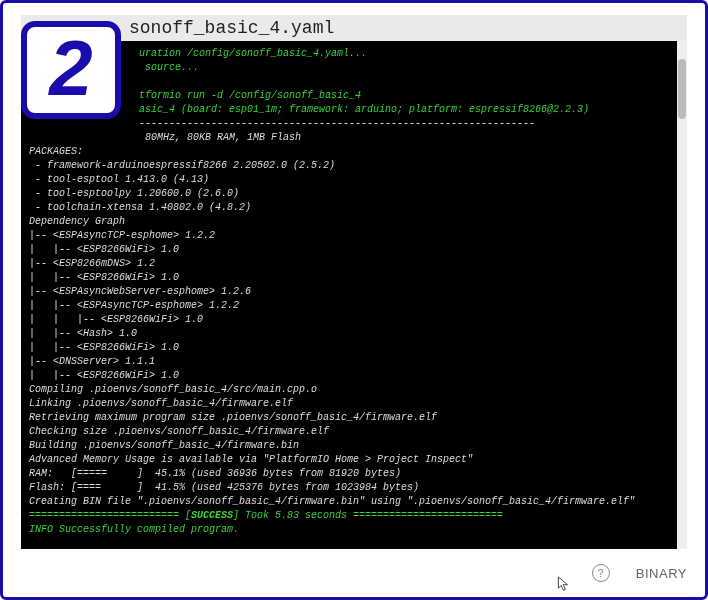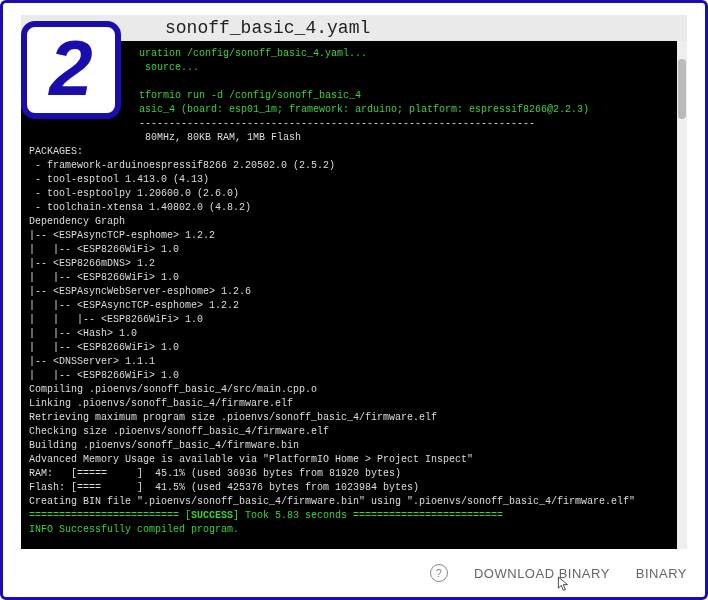--- a/index.html
+++ b/index.html
@@ -31,21 +31,20 @@
     display: flex;
     align-items: center;
     position: relative;
   }
   .header-title {
     position: absolute;
     left: 108px;
     font-family: "Courier New", monospace;
     font-size: 18px;
     color: #222;
-    margin-left: 36px;
   }
   .terminal-wrap {
     flex: 1;
     background: #000;
     position: relative;
     overflow: hidden;
   }
   .scrollbar {
     position: absolute;
     right: 0; top: 0;
@@ -63,21 +62,21 @@
     position: absolute;
     top: 0; left: 0; right: 10px; bottom: 0;
     padding: 6px 8px 4px 8px;
     font-family: Consolas, "Courier New", monospace;
     font-size: 10px;
     line-height: 14px;
     color: #ddd;
     white-space: pre;
     overflow: hidden;
   }
-  .line { display: block; }
+  .line { display: block; font-style: italic; }
   .indent { display: inline-block; width: 110px; }
   .green { color: #3bd13b; }
   .greenb { color: #3bd13b; font-weight: bold; }
   .footer {
     position: absolute;
     left: 18px; right: 18px; bottom: 8px; height: 32px;
     display: flex; align-items: center; justify-content: flex-end;
     gap: 26px;
     color: #666;
     font-size: 13px;
@@ -117,21 +116,20 @@
       <div class="terminal" id="terminal"><div class="line green"><span class="indent"></span><span>uration /config/sonoff_basic_4.yaml...</span></div><div class="line green"><span class="indent"></span><span> source...</span></div><div class="line "><span class="indent"></span><span></span></div><div class="line green"><span class="indent"></span><span>tformio run -d /config/sonoff_basic_4</span></div><div class="line green"><span class="indent"></span><span>asic_4 (board: esp01_1m; framework: arduino; platform: espressif8266@2.2.3)</span></div><div class="line "><span class="indent"></span><span>------------------------------------------------------------------</span></div><div class="line "><span class="indent"></span><span> 80MHz, 80KB RAM, 1MB Flash</span></div><div class="line ">PACKAGES:</div><div class="line "> - framework-arduinoespressif8266 2.20502.0 (2.5.2)</div><div class="line "> - tool-esptool 1.413.0 (4.13)</div><div class="line "> - tool-esptoolpy 1.20600.0 (2.6.0)</div><div class="line "> - toolchain-xtensa 1.40802.0 (4.8.2)</div><div class="line ">Dependency Graph</div><div class="line ">|-- &lt;ESPAsyncTCP-esphome&gt; 1.2.2</div><div class="line ">|   |-- &lt;ESP8266WiFi&gt; 1.0</div><div class="line ">|-- &lt;ESP8266mDNS&gt; 1.2</div><div class="line ">|   |-- &lt;ESP8266WiFi&gt; 1.0</div><div class="line ">|-- &lt;ESPAsyncWebServer-esphome&gt; 1.2.6</div><div class="line ">|   |-- &lt;ESPAsyncTCP-esphome&gt; 1.2.2</div><div class="line ">|   |   |-- &lt;ESP8266WiFi&gt; 1.0</div><div class="line ">|   |-- &lt;Hash&gt; 1.0</div><div class="line ">|   |-- &lt;ESP8266WiFi&gt; 1.0</div><div class="line ">|-- &lt;DNSServer&gt; 1.1.1</div><div class="line ">|   |-- &lt;ESP8266WiFi&gt; 1.0</div><div class="line ">Compiling .pioenvs/sonoff_basic_4/src/main.cpp.o</div><div class="line ">Linking .pioenvs/sonoff_basic_4/firmware.elf</div><div class="line ">Retrieving maximum program size .pioenvs/sonoff_basic_4/firmware.elf</div><div class="line ">Checking size .pioenvs/sonoff_basic_4/firmware.elf</div><div class="line ">Building .pioenvs/sonoff_basic_4/firmware.bin</div><div class="line ">Advanced Memory Usage is available via "PlatformIO Home &gt; Project Inspect"</div><div class="line ">RAM:   [=====     ]  45.1% (used 36936 bytes from 81920 bytes)</div><div class="line ">Flash: [====      ]  41.5% (used 425376 bytes from 1023984 bytes)</div><div class="line ">Creating BIN file ".pioenvs/sonoff_basic_4/firmware.bin" using ".pioenvs/sonoff_basic_4/firmware.elf"</div><div class="line"><span class="green">========================= [</span><span class="greenb">SUCCESS</span><span class="green">] Took 5.83 seconds =========================</span></div><div class="line"><span class="green">INFO</span><span class="green"> Successfully compiled program.</span></div></div>
       <div class="scrollbar">
         <div class="scrollbar-thumb"></div>
       </div>
     </div>
 
   </div>
 
   <div class="footer">
     <span class="help-icon">?</span>
-    <span class="btn">DOWNLOAD BINARY</span>
     <span class="btn">BINARY</span>
   </div>
 
   <svg class="cursor" viewBox="0 0 20 24">
     <path d="M2 2 L2 18 L6 14 L9 21 L12 20 L9 13 L15 13 Z" fill="#fff" stroke="#000" stroke-width="1"></path>
   </svg>
 
 </div>
 
 </body></html>

